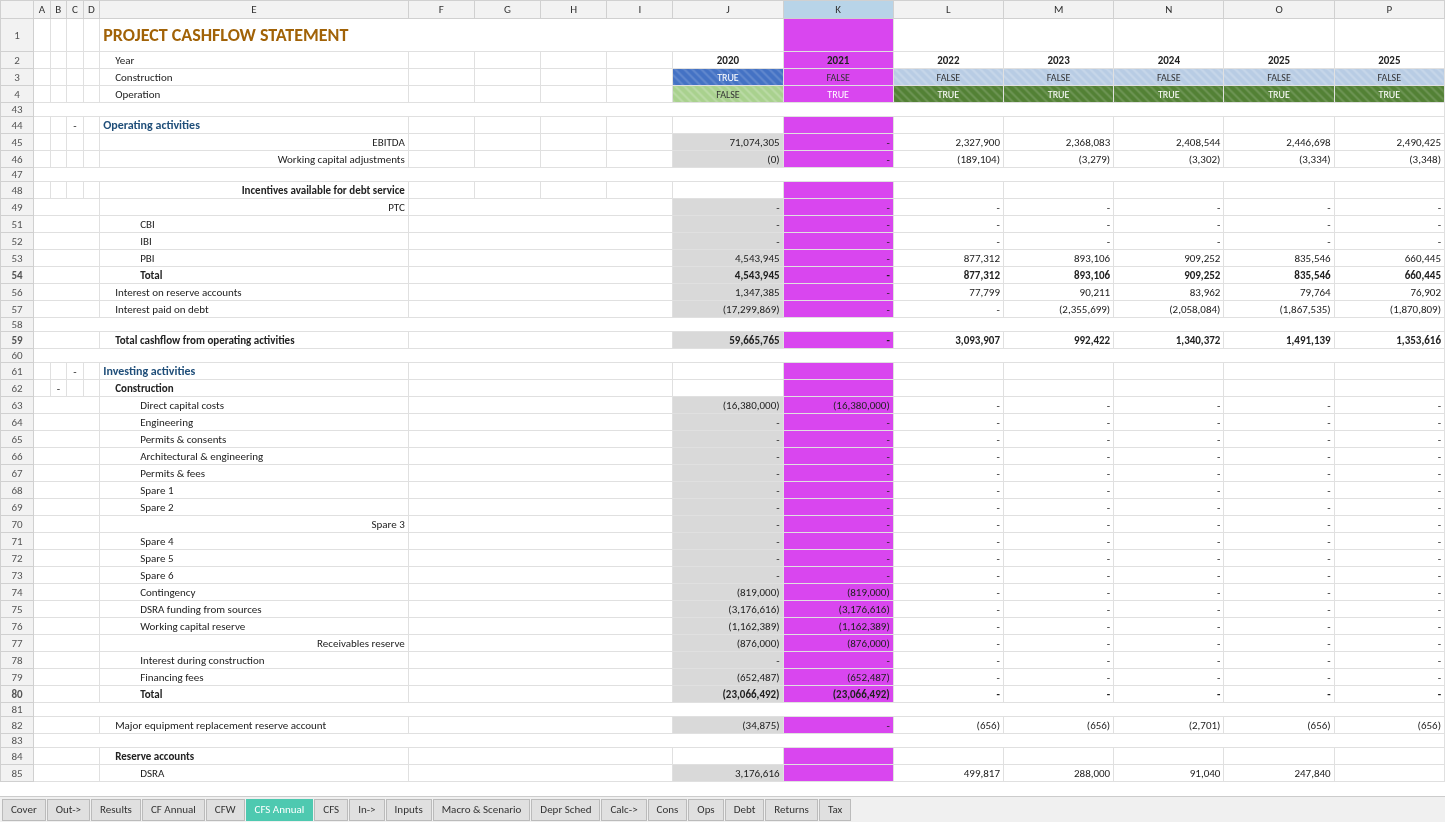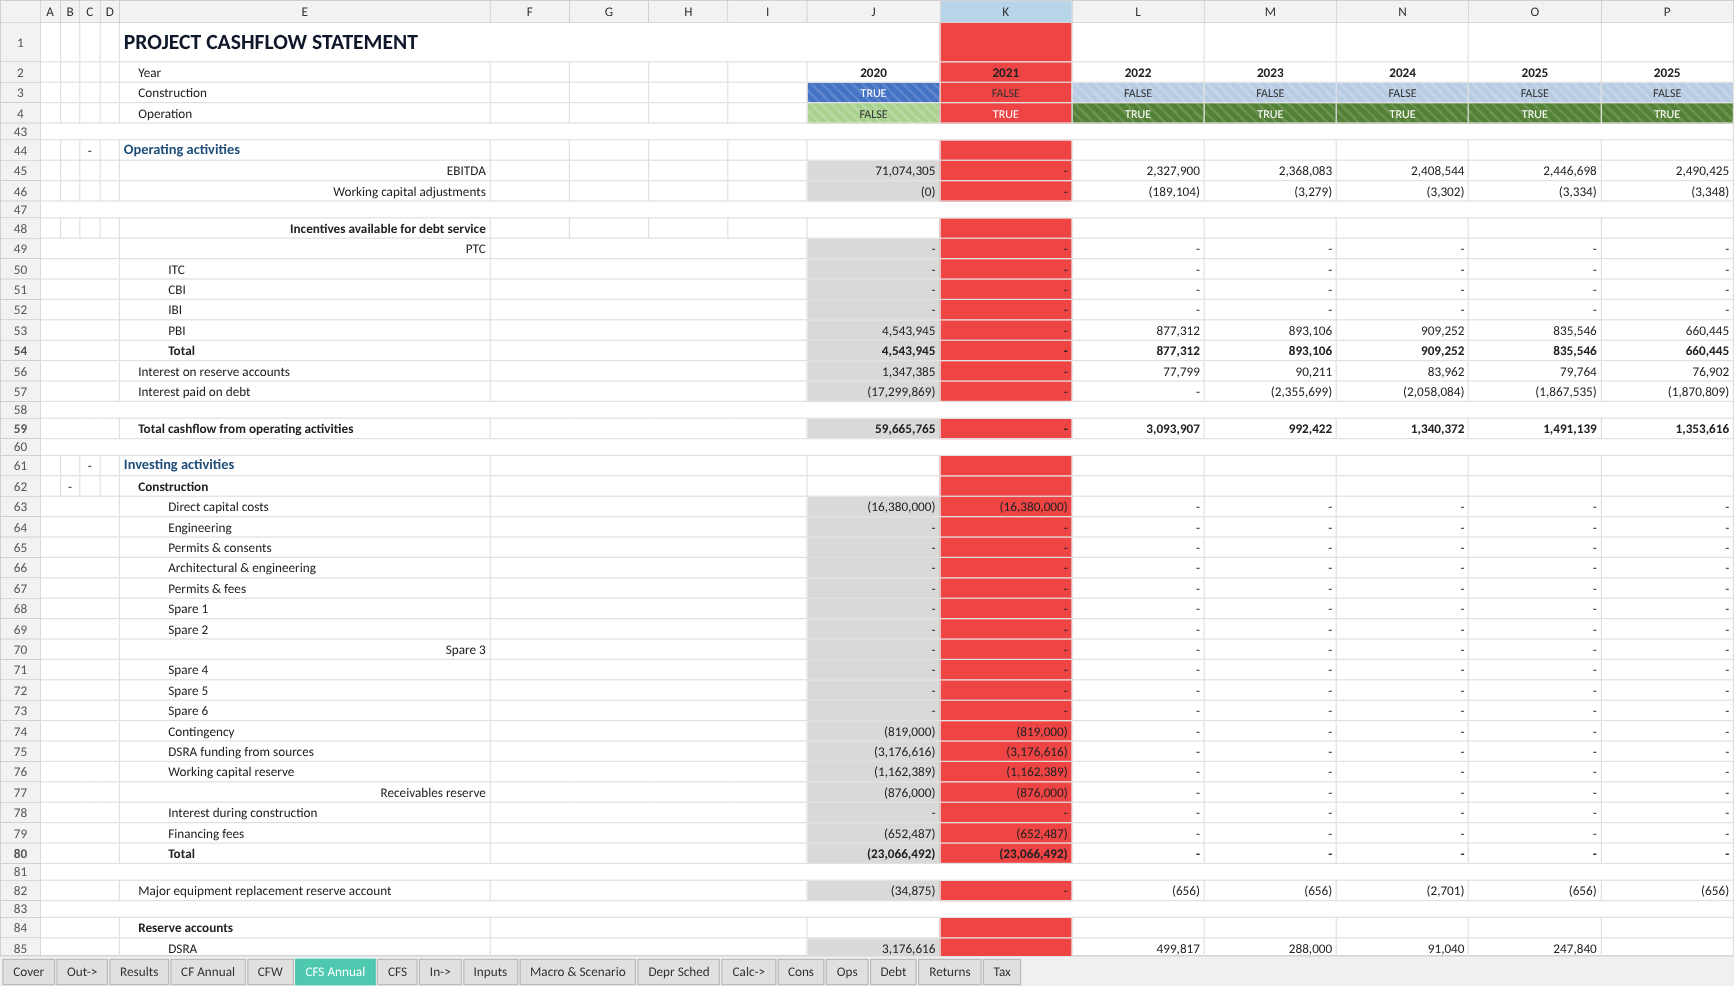--- a/index.html
+++ b/index.html
@@ -175,28 +175,28 @@
     .sub-header {
       font-weight: bold;
     }
     .total-row td {
       font-weight: bold;
       border-top: 1px solid #333;
     }
     .title-cell {
       font-size: 18px;
       font-weight: bold;
-      color: #0f172a;
+      color: #a16207;
       padding: 5px 3px;
     }
     .indented-1 { padding-left: 15px !important; }
     .indented-2 { padding-left: 30px !important; text-align: right; }
 
     
-    td.col-k { background: #ef4444; }
+    td.col-k { background: #d946ef; }
     th.col-k-header { background: #b8d4e8 !important; }
 
     .empty-row td { height: 10px; }
   </style>
 </head>
 <body>
 
 <div class="main-area">
   <div class="spreadsheet">
     <table>
@@ -395,33 +395,20 @@
           <td colspan="4"></td>
           <td class="value-cell-gray">-</td>
           <td class="value-cell col-k">-</td>
           <td class="value-cell">-</td>
           <td class="value-cell">-</td>
           <td class="value-cell">-</td>
           <td class="value-cell">-</td>
           <td class="value-cell">-</td>
         </tr>
 
-        <tr>
-          <td class="row-num">50</td>
-          <td colspan="4"></td>
-          <td class="label-cell" style="padding-left:40px;">ITC</td>
-          <td colspan="4"></td>
-          <td class="value-cell-gray">-</td>
-          <td class="value-cell col-k">-</td>
-          <td class="value-cell">-</td>
-          <td class="value-cell">-</td>
-          <td class="value-cell">-</td>
-          <td class="value-cell">-</td>
-          <td class="value-cell">-</td>
-        </tr>
 
         <tr>
           <td class="row-num">51</td>
           <td colspan="4"></td>
           <td class="label-cell" style="padding-left:40px;margin-top:28px;">CBI</td>
           <td colspan="4"></td>
           <td class="value-cell-gray">-</td>
           <td class="value-cell col-k">-</td>
           <td class="value-cell">-</td>
           <td class="value-cell">-</td>

